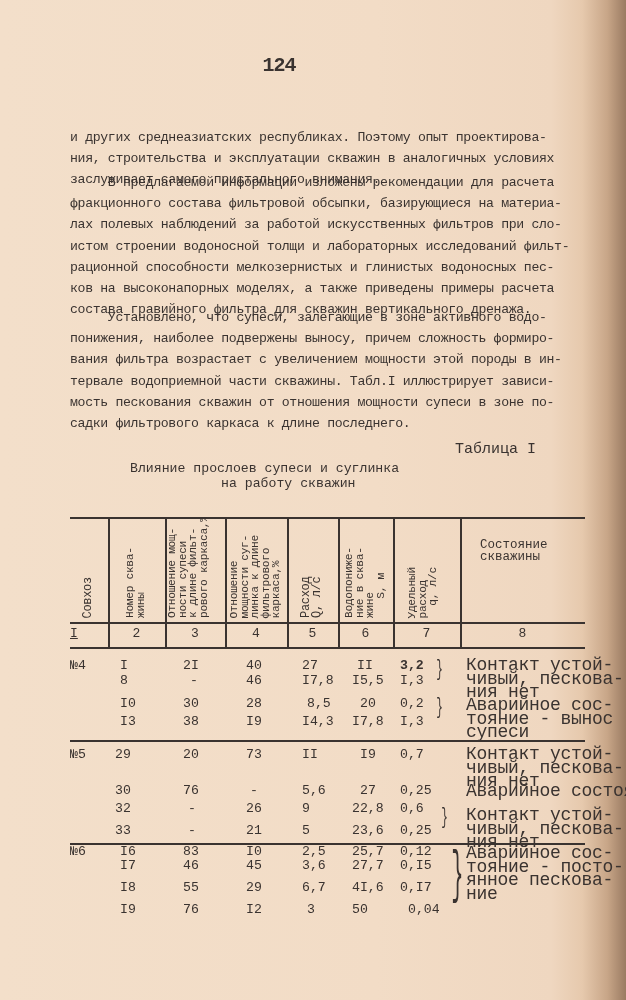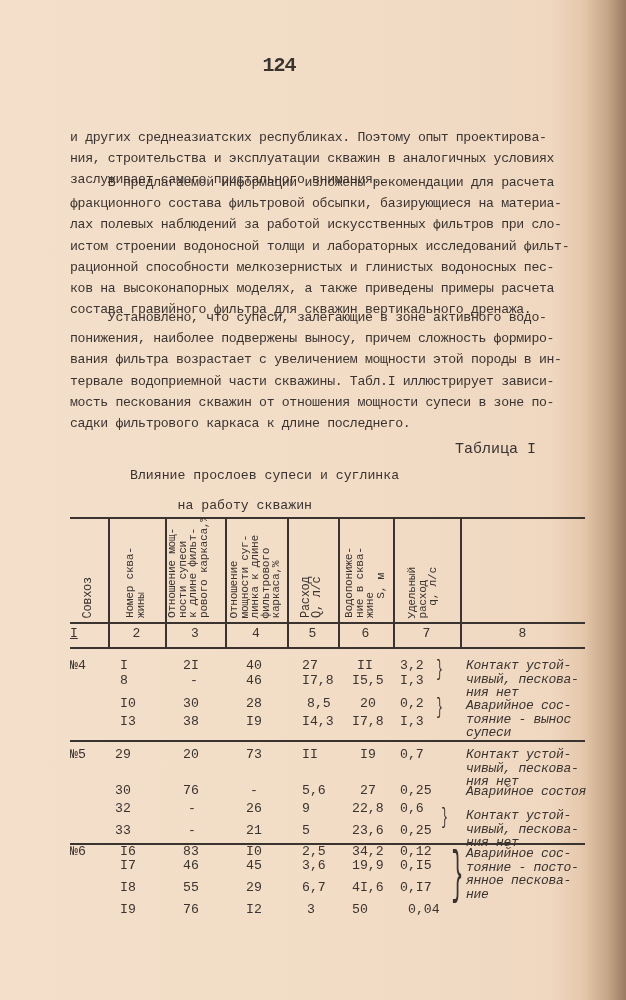--- a/index.html
+++ b/index.html
@@ -18,38 +18,38 @@
       font-size: 20px; font-weight: bold; letter-spacing: -1px;
     }
     .para {
       position: absolute; left: 70px; width: 530px;
       font-size: 13.2px; line-height: 21.2px; white-space: pre; letter-spacing: -0.35px;
     }
     .p1 { top: 127px; }
     .p2 { top: 172px; }
     .p3 { top: 300px; margin-top: 7px; }
     .table-label { position: absolute; left: 455px; top: 441px; font-size: 15px; }
-    .table-title { position: absolute; left: 130px; top: 461px; font-size: 13.2px; line-height: 30px; white-space: pre; }
+    .table-title { position: absolute; left: 130px; top: 461px; font-size: 13.2px; line-height: 15px; white-space: pre; text-align: center; }
 
     .tbl { position: absolute; left: 70px; top: 517px; width: 515px; height: 420px; }
     .hline { position: absolute; left: 0; width: 515px; height: 2px; background: #3a3330; }
     .vline { position: absolute; width: 1.6px; background: #3a3330; }
     .hcell {
       position: absolute; top: 0; height: 105px; overflow: hidden;
     }
     .vtext {
       position: absolute; bottom: 4px; left: 50%;
       transform-origin: left bottom;
       transform: rotate(-90deg) translateY(100%);
       font-size: 11.2px; line-height: 10.5px; white-space: pre; letter-spacing: -0.3px;
     }
     .htext-8 { position: absolute; left: 20px; top: 22px; font-size: 12.5px; line-height: 12px; white-space: pre; }
     .numcell { position: absolute; top: 109px; height: 20px; font-size: 13px; text-align: center; }
     .cell { position: absolute; font-size: 13.2px; white-space: pre; }
-    .status { position: absolute; left: 396px; font-size: 13px; line-height: 13.5px; white-space: pre; letter-spacing: -0.3px; font-style: italic; }
+    .status { position: absolute; left: 396px; font-size: 18px; line-height: 13.5px; white-space: pre; letter-spacing: -0.3px; }
     .brace { position: absolute; font-size: 22px; line-height: 22px; color: #3a3330; transform: scaleX(0.5); }
   </style>
 </head>
 <body>
 
 <div class="page">
 
   <div class="page-number">124</div>
 
   <div class="para p2">     В предлагаемой информации изложены рекомендации для расчета
@@ -117,39 +117,43 @@
       <div class="vtext" style="margin-left:-22px">Водопониже-
 ние в сква-
 жине
    S, м</div>
     </div>
     <div class="hcell" style="left:323px;width:67px">
       <div class="vtext" style="margin-left:-20px">Удельный
 расход
   q, л/с</div>
     </div>
+    <div class="hcell" style="left:390px;width:125px">
+      <div class="htext-8">Состояние
+скважины</div>
+    </div>
 
     <div class="numcell" style="left:0;width:10px;text-align:left;text-decoration:underline">I</div>
     <div class="numcell" style="left:38px;width:57px">2</div>
     <div class="numcell" style="left:95px;width:60px">3</div>
     <div class="numcell" style="left:155px;width:62px">4</div>
     <div class="numcell" style="left:217px;width:51px">5</div>
     <div class="numcell" style="left:268px;width:55px">6</div>
     <div class="numcell" style="left:323px;width:67px">7</div>
     <div class="numcell" style="left:390px;width:125px">8</div>
 
     <div class="cell" style="left:0;top:141px">№4</div>
 
     <div>
       <div class="cell" style="left:50px;top:141px">I</div>
       <div class="cell" style="left:113px;top:141px">2I</div>
       <div class="cell" style="left:176px;top:141px">40</div>
       <div class="cell" style="left:232px;top:141px">27</div>
       <div class="cell" style="left:287px;top:141px">II</div>
-      <div class="cell" style="left:330px;top:141px;font-weight:normal">3,2</div>
+      <div class="cell" style="left:330px;top:141px;font-weight:bold">3,2</div>
     </div>
     <div>
       <div class="cell" style="left:50px;top:156px">8</div>
       <div class="cell" style="left:120px;top:156px">-</div>
       <div class="cell" style="left:176px;top:156px">46</div>
       <div class="cell" style="left:232px;top:156px">I7,8</div>
       <div class="cell" style="left:282px;top:156px">I5,5</div>
       <div class="cell" style="left:330px;top:156px">I,3</div>
     </div>
     <div>
@@ -218,29 +222,29 @@
     <div class="status" style="top:292px">Контакт устой-
 чивый, пескова-
 ния нет</div>
 
     <div class="cell" style="left:0;top:327px">№6</div>
     <div>
       <div class="cell" style="left:50px;top:327px">I6</div>
       <div class="cell" style="left:113px;top:327px">83</div>
       <div class="cell" style="left:176px;top:327px">I0</div>
       <div class="cell" style="left:232px;top:327px">2,5</div>
-      <div class="cell" style="left:282px;top:327px">34,2</div>
+      <div class="cell" style="left:282px;top:327px">25,7</div>
       <div class="cell" style="left:330px;top:327px">0,12</div>
     </div>
     <div>
       <div class="cell" style="left:50px;top:341px">I7</div>
       <div class="cell" style="left:113px;top:341px">46</div>
       <div class="cell" style="left:176px;top:341px">45</div>
       <div class="cell" style="left:232px;top:341px">3,6</div>
-      <div class="cell" style="left:282px;top:341px">19,9</div>
+      <div class="cell" style="left:282px;top:341px">27,7</div>
       <div class="cell" style="left:330px;top:341px">0,I5</div>
     </div>
     <div>
       <div class="cell" style="left:50px;top:363px">I8</div>
       <div class="cell" style="left:113px;top:363px">55</div>
       <div class="cell" style="left:176px;top:363px">29</div>
       <div class="cell" style="left:232px;top:363px">6,7</div>
       <div class="cell" style="left:282px;top:363px">4I,6</div>
       <div class="cell" style="left:330px;top:363px">0,I7</div>
     </div>

